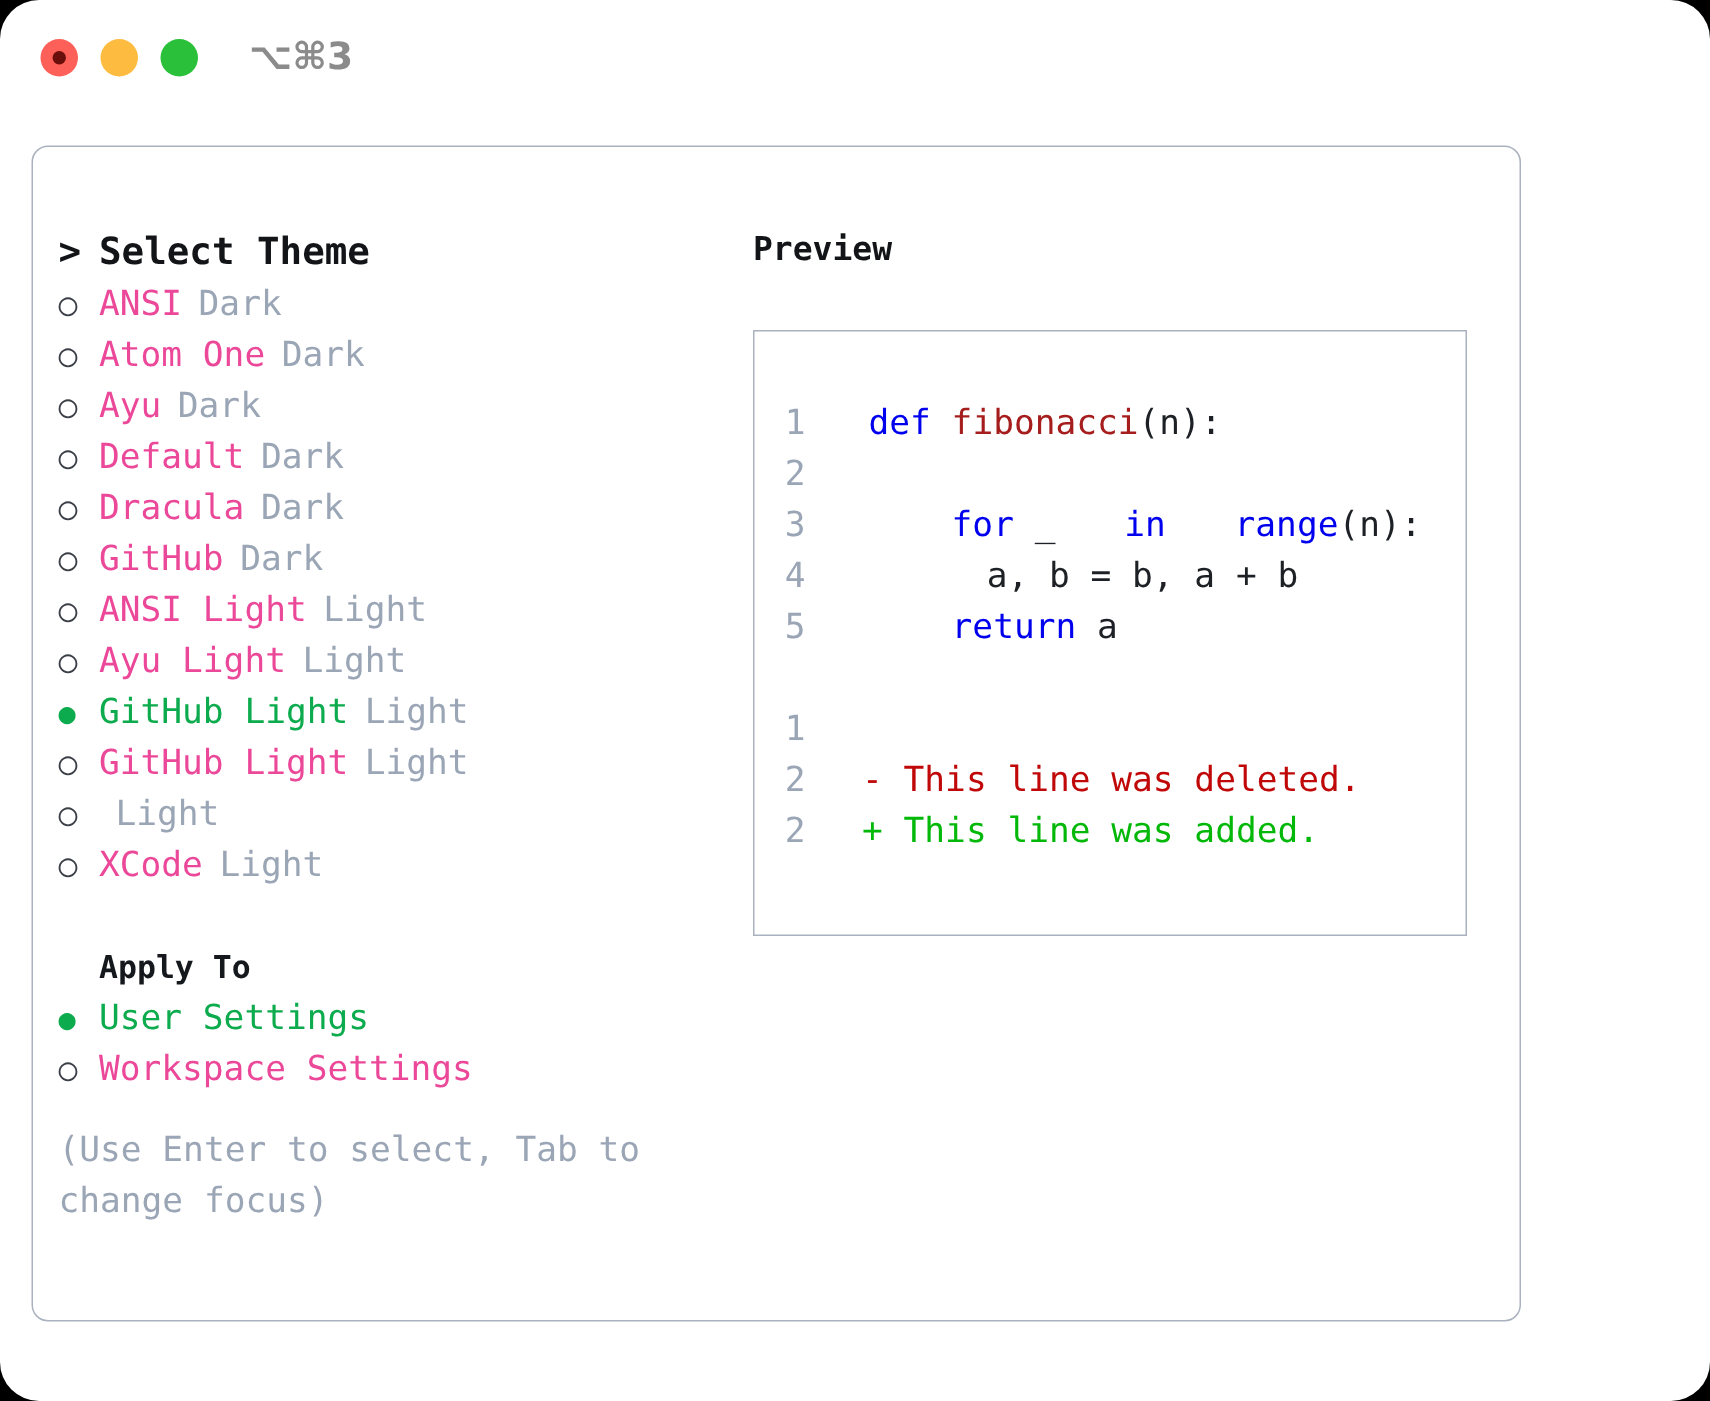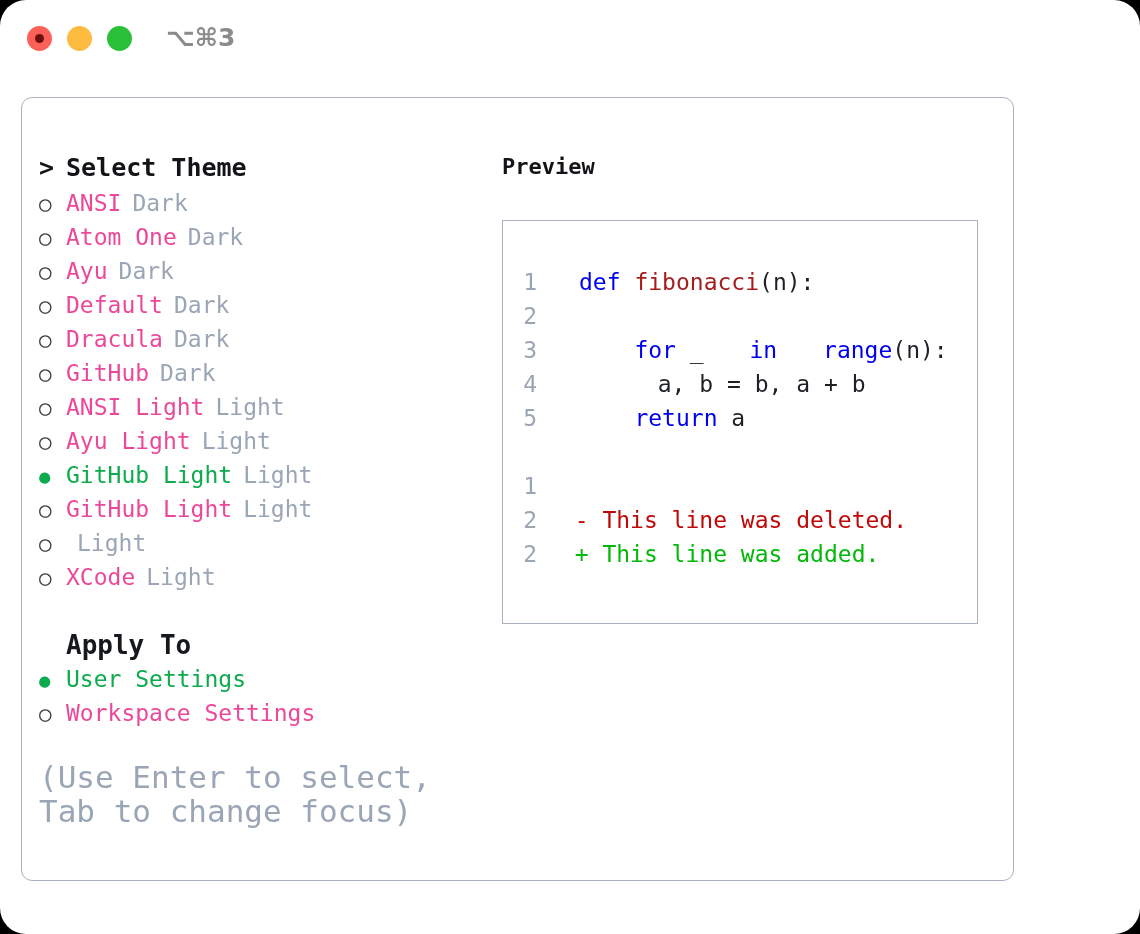--- a/index.html
+++ b/index.html
@@ -122,30 +122,30 @@
   .label { color: #ec4899; }
   .label.sel { color: #0cab4d; }
 
   .tag {
     color: #9aa5b5;
     margin-left: 11px;
     text-align: right;
   }
 
   .section-title {
-    font-size: 26px;
+    font-size: 21px;
     font-weight: bold;
     color: #15181c;
   }
 
   .spacer { height: 34px; }
 
   .hint {
-    margin-top: 30px;
-    font-size: 31px;
+    margin-top: 20px;
+    font-size: 23px;
     line-height: 34px;
     color: #9aa5b5;
     width: 420px;
   }
 
   
   .right-pane {
     position: absolute;
     left: 480px;
     top: 52px;

